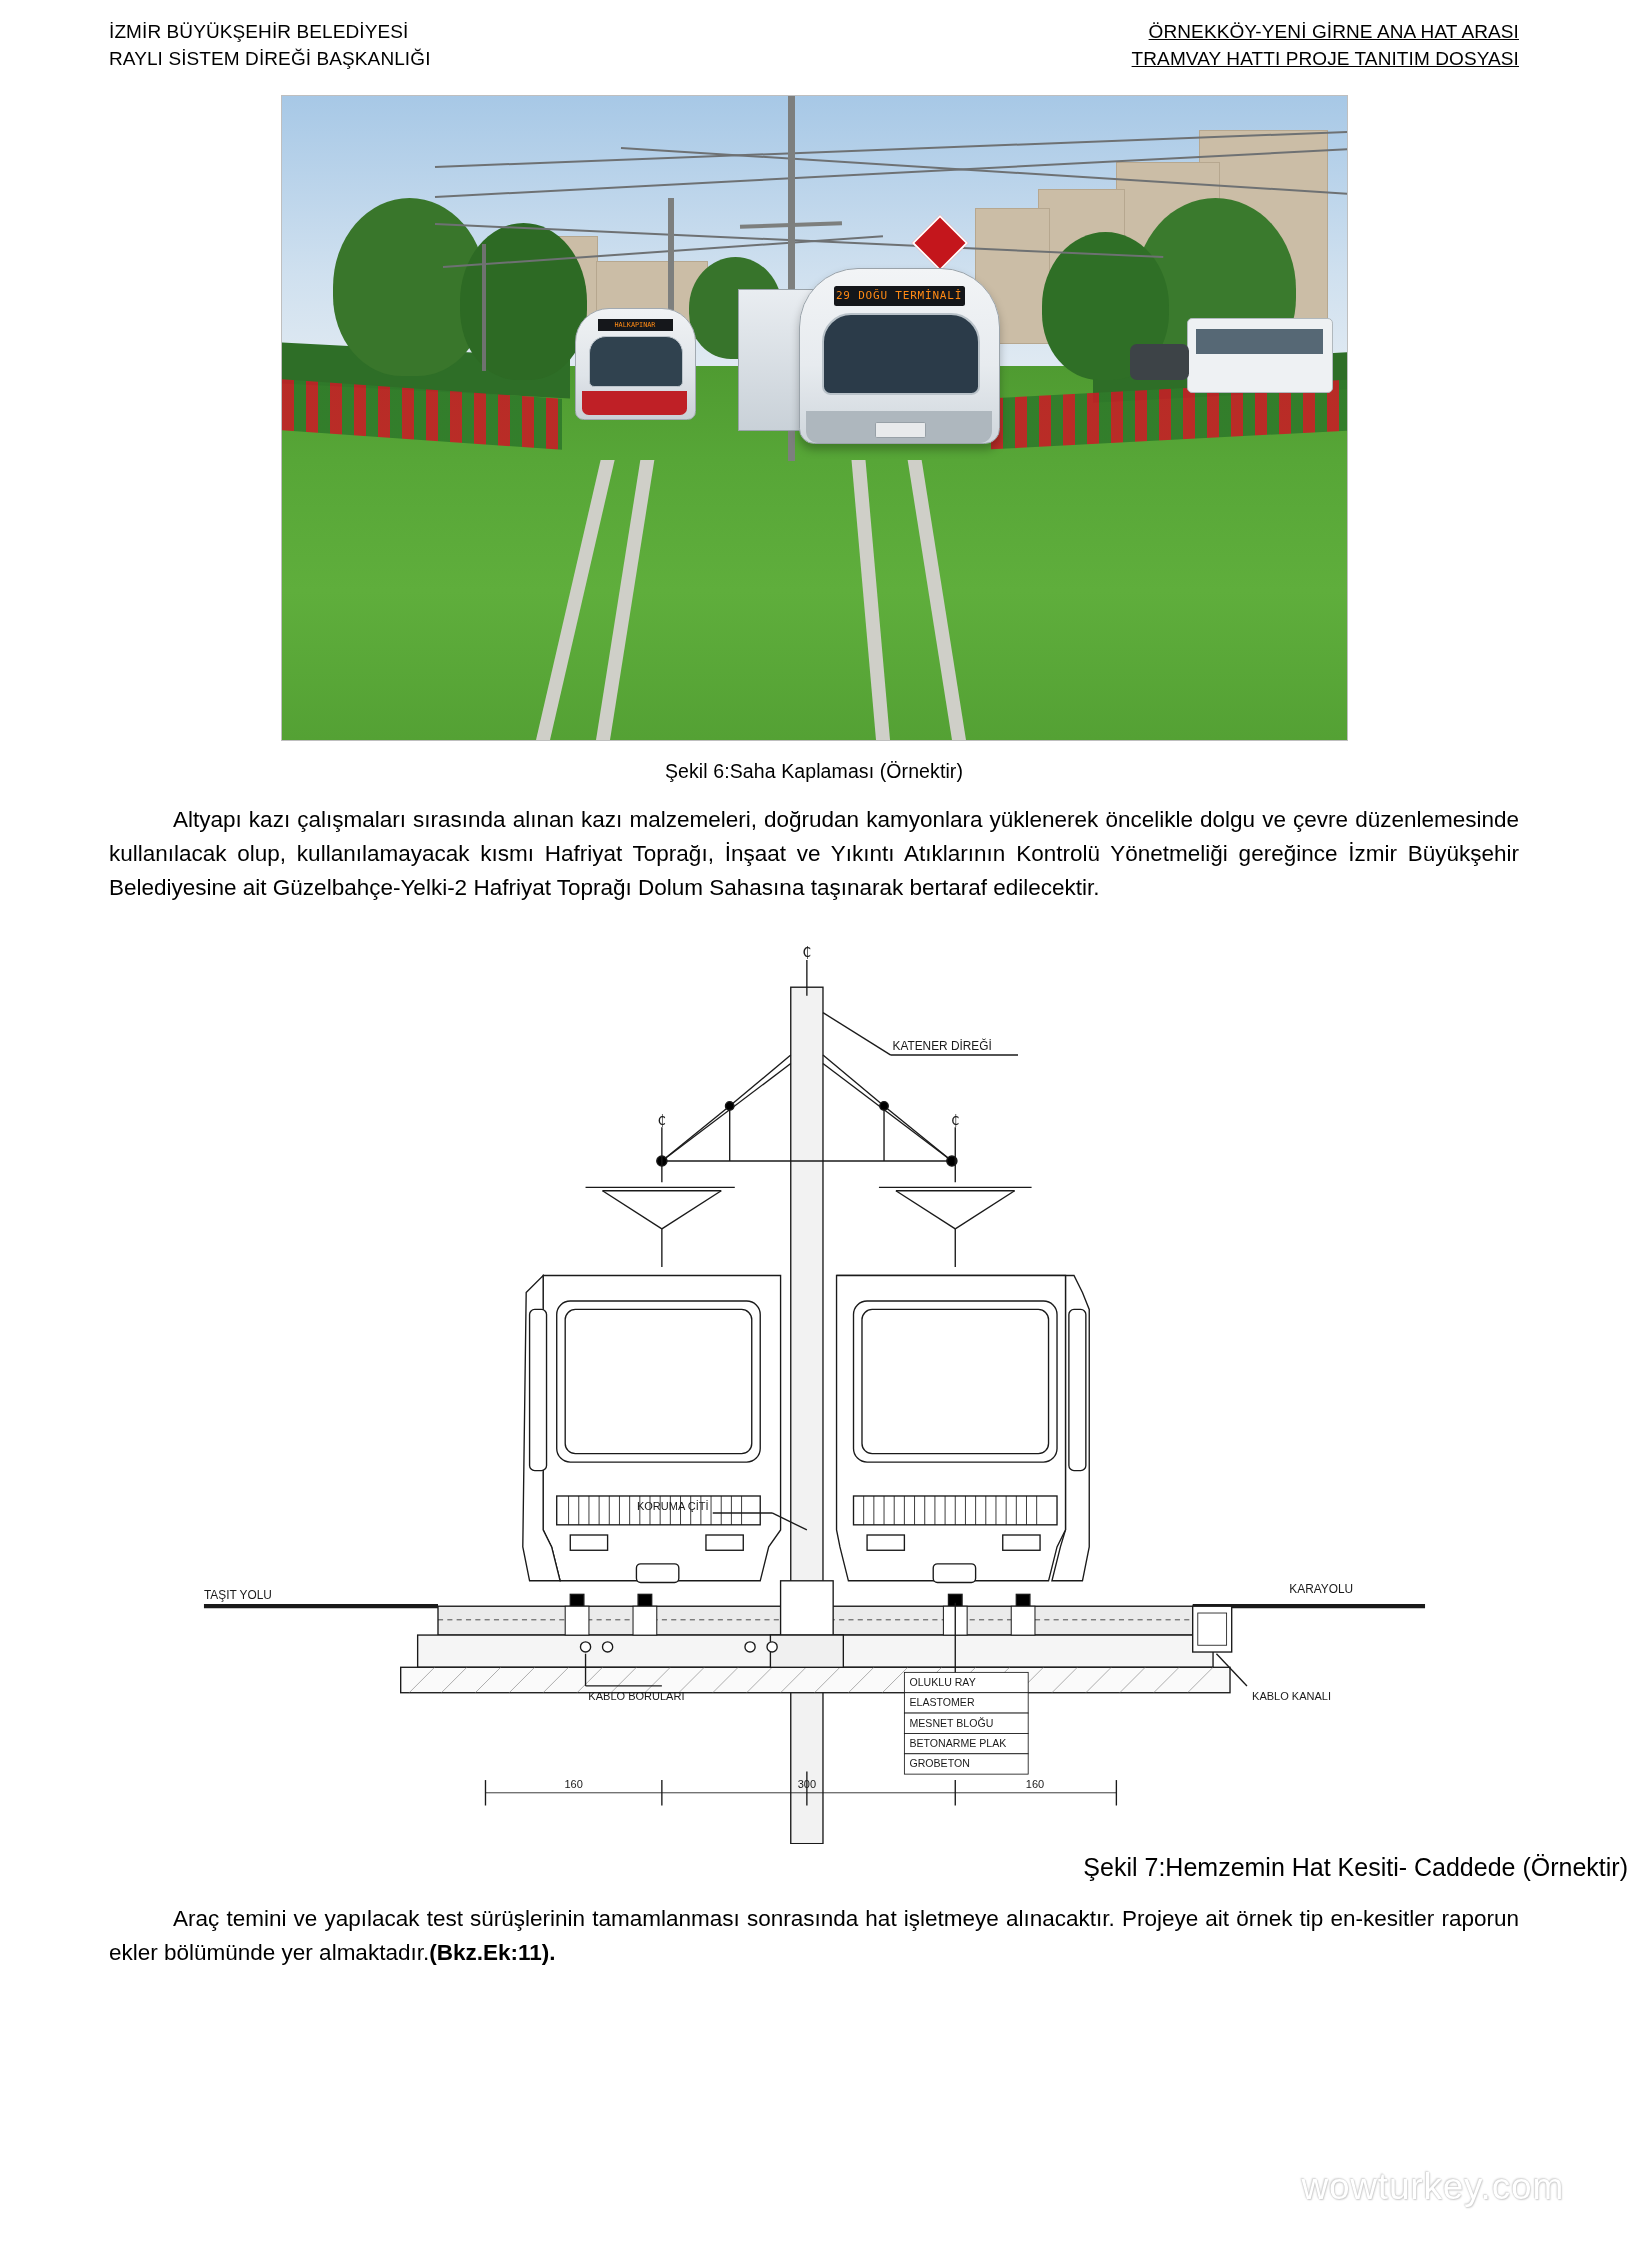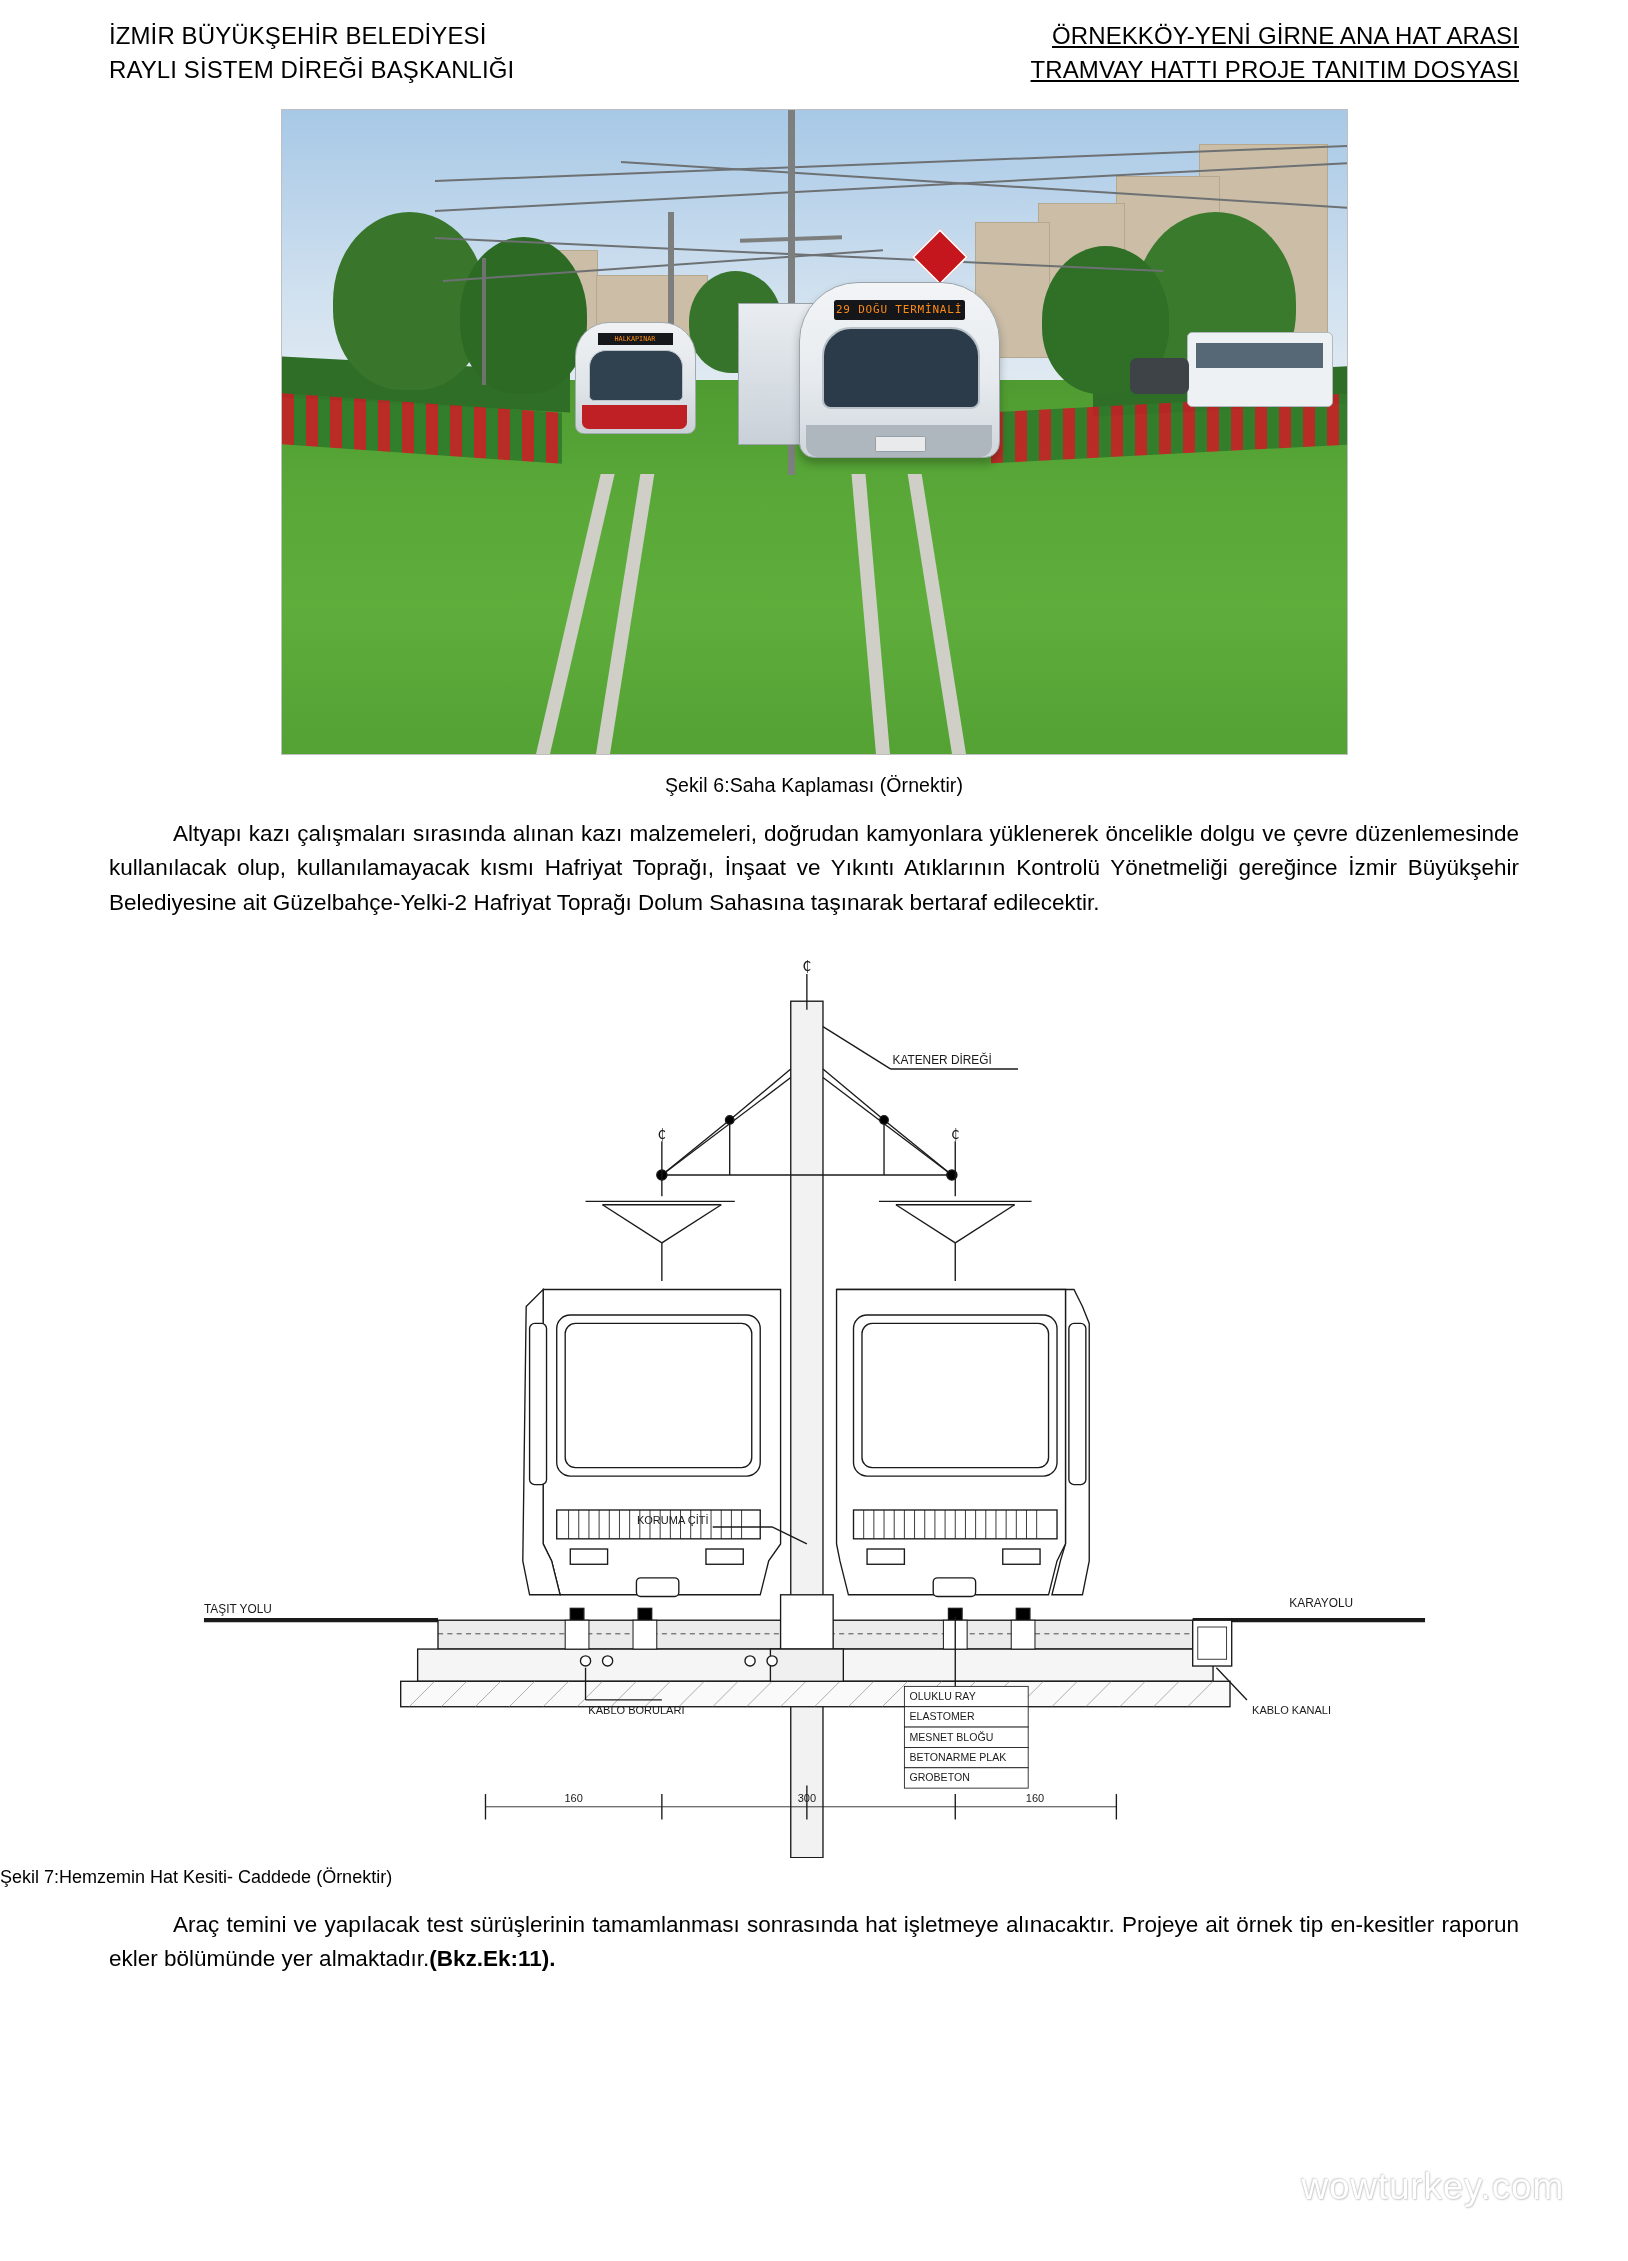--- a/index.html
+++ b/index.html
@@ -24,21 +24,21 @@
   }
 
   
   .header {
     display: flex;
     justify-content: space-between;
     padding: 18.7px 109px 0 109px;
     box-sizing: border-box;
   }
   .header-block {
-    font-size: 24px;
+    font-size: 19px;
     line-height: 1.42;
     letter-spacing: 0.1px;
     font-weight: 400;
   }
   .header-right {
     text-align: right;
     text-decoration: underline;
   }
   .header-line { white-space: nowrap; }
 
@@ -233,22 +233,22 @@
   .figure7-wrap {
     margin-top: 30.5px;
     display: flex;
     justify-content: center;
   }
   .drawing {
     width: 1255px;
     height: 908px;
   }
   .caption7 {
-    text-align: left;
-    font-size: 18px;
+    text-align: right;
+    font-size: 25px;
     margin-top: 8.5px;
   }
 
   .watermark {
     position: absolute;
     right: 64px;
     bottom: 53px;
     font-size: 37px;
     color: #ffffff;
     text-shadow: 0 0 0.8px #bdbdbd, 0.8px 0.8px 1.7px #c9c9c9, -0.8px -0.8px 1.7px #d5d5d5;

